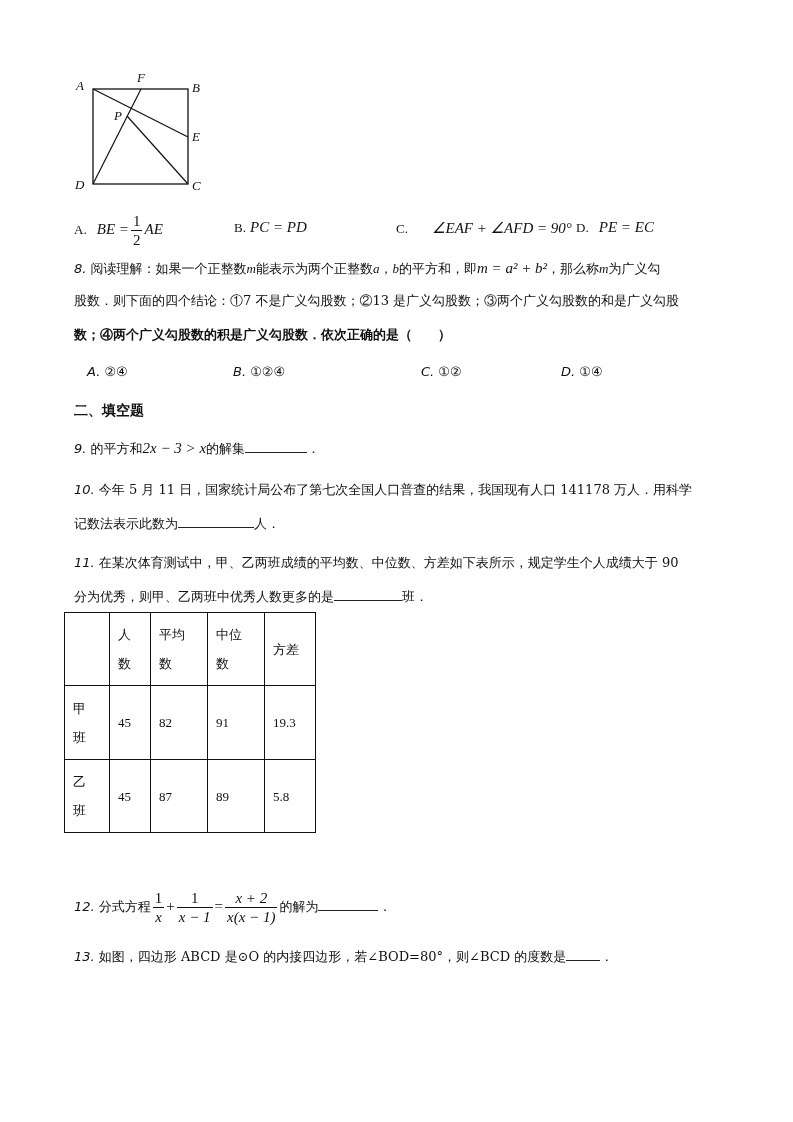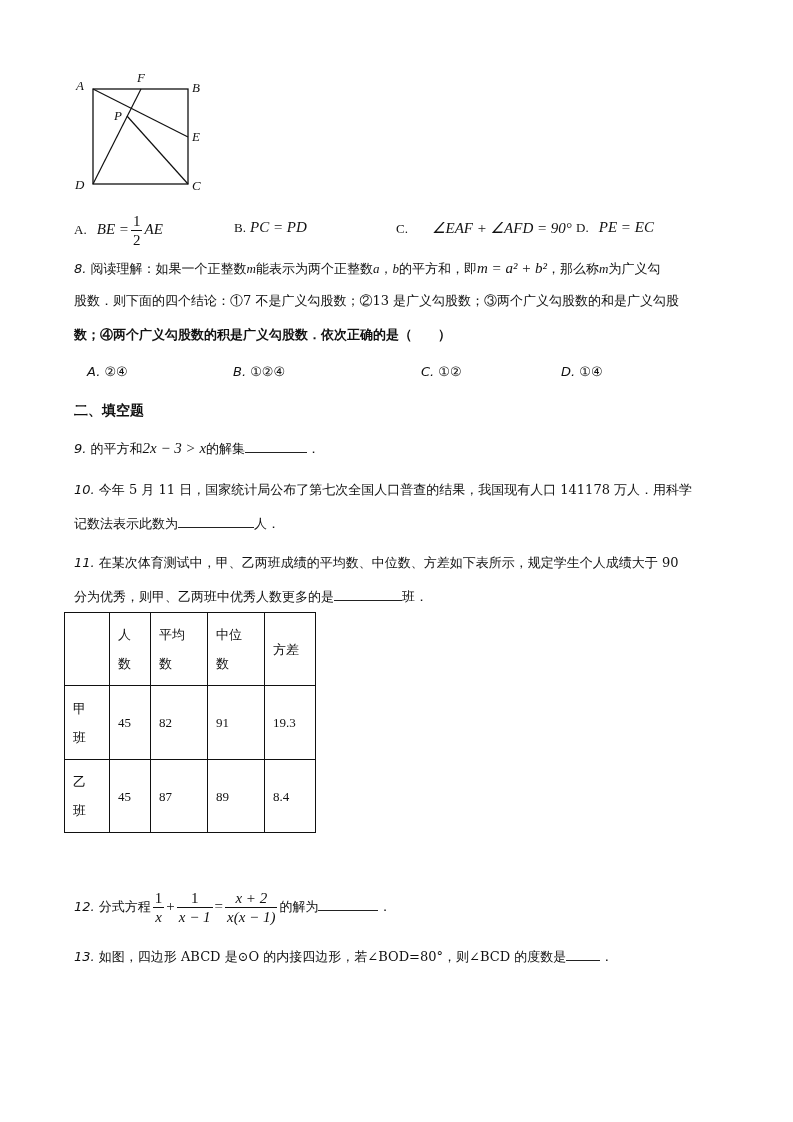--- a/index.html
+++ b/index.html
@@ -128,21 +128,21 @@
     <td class="serif">82</td>
     <td class="serif">91</td>
     <td class="serif">19.3</td>
   </tr>
   <tr style="height:73px;">
     <td style="white-space:pre-line">乙
 班</td>
     <td class="serif">45</td>
     <td class="serif">87</td>
     <td class="serif">89</td>
-    <td class="serif">8.4</td>
+    <td class="serif">5.8</td>
   </tr>
 </tbody>
   </table>
 
 <div class="line" style="top:884px;line-height:40px;">
   <span class="qnum">12.</span>
   <span>分式方程</span><span class="frac math"><span class="num">1</span><span class="den ital">x</span></span><span class="math">+</span><span class="frac math"><span class="num">1</span><span class="den ital">x − 1</span></span><span class="math">=</span><span class="frac math"><span class="num ital">x + 2</span><span class="den ital">x(x − 1)</span></span><span>的解为</span><span class="blank" style="width:60px;height:26px"></span><span>．</span>
 </div>
 
 <div class="line" style="top:947px;">

